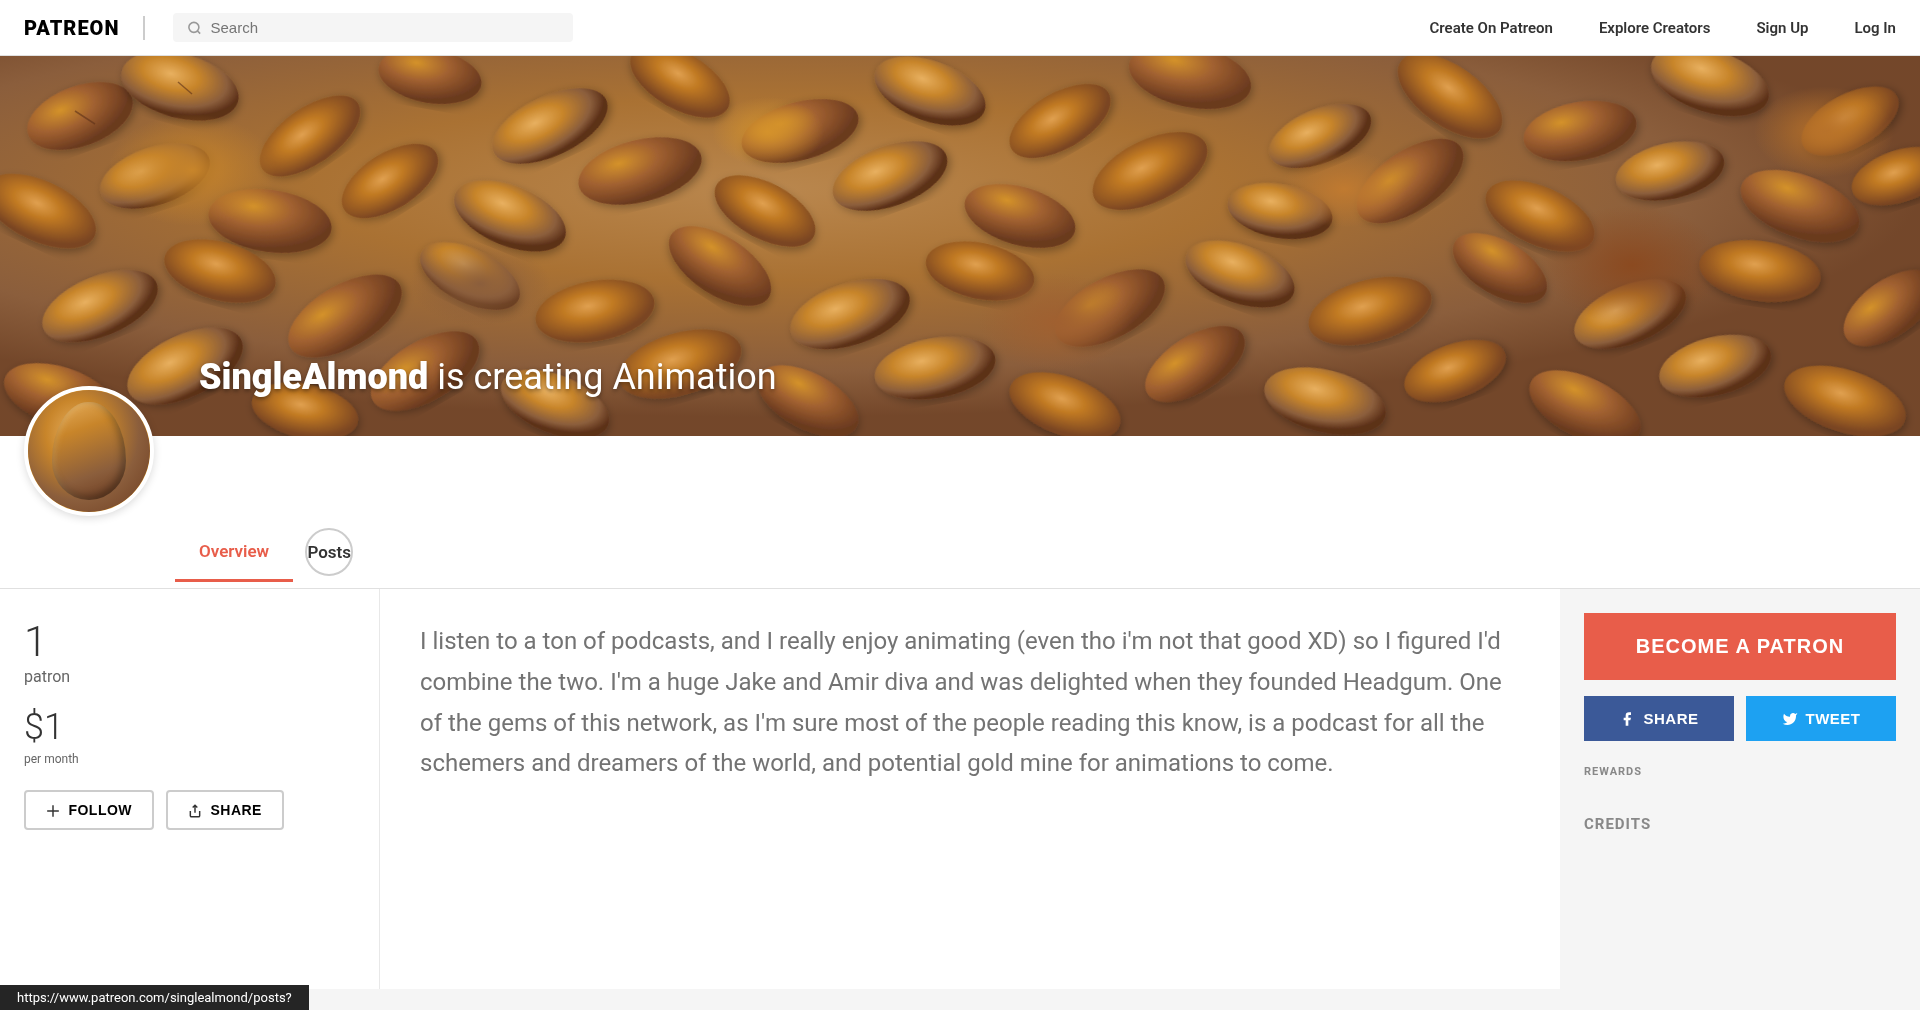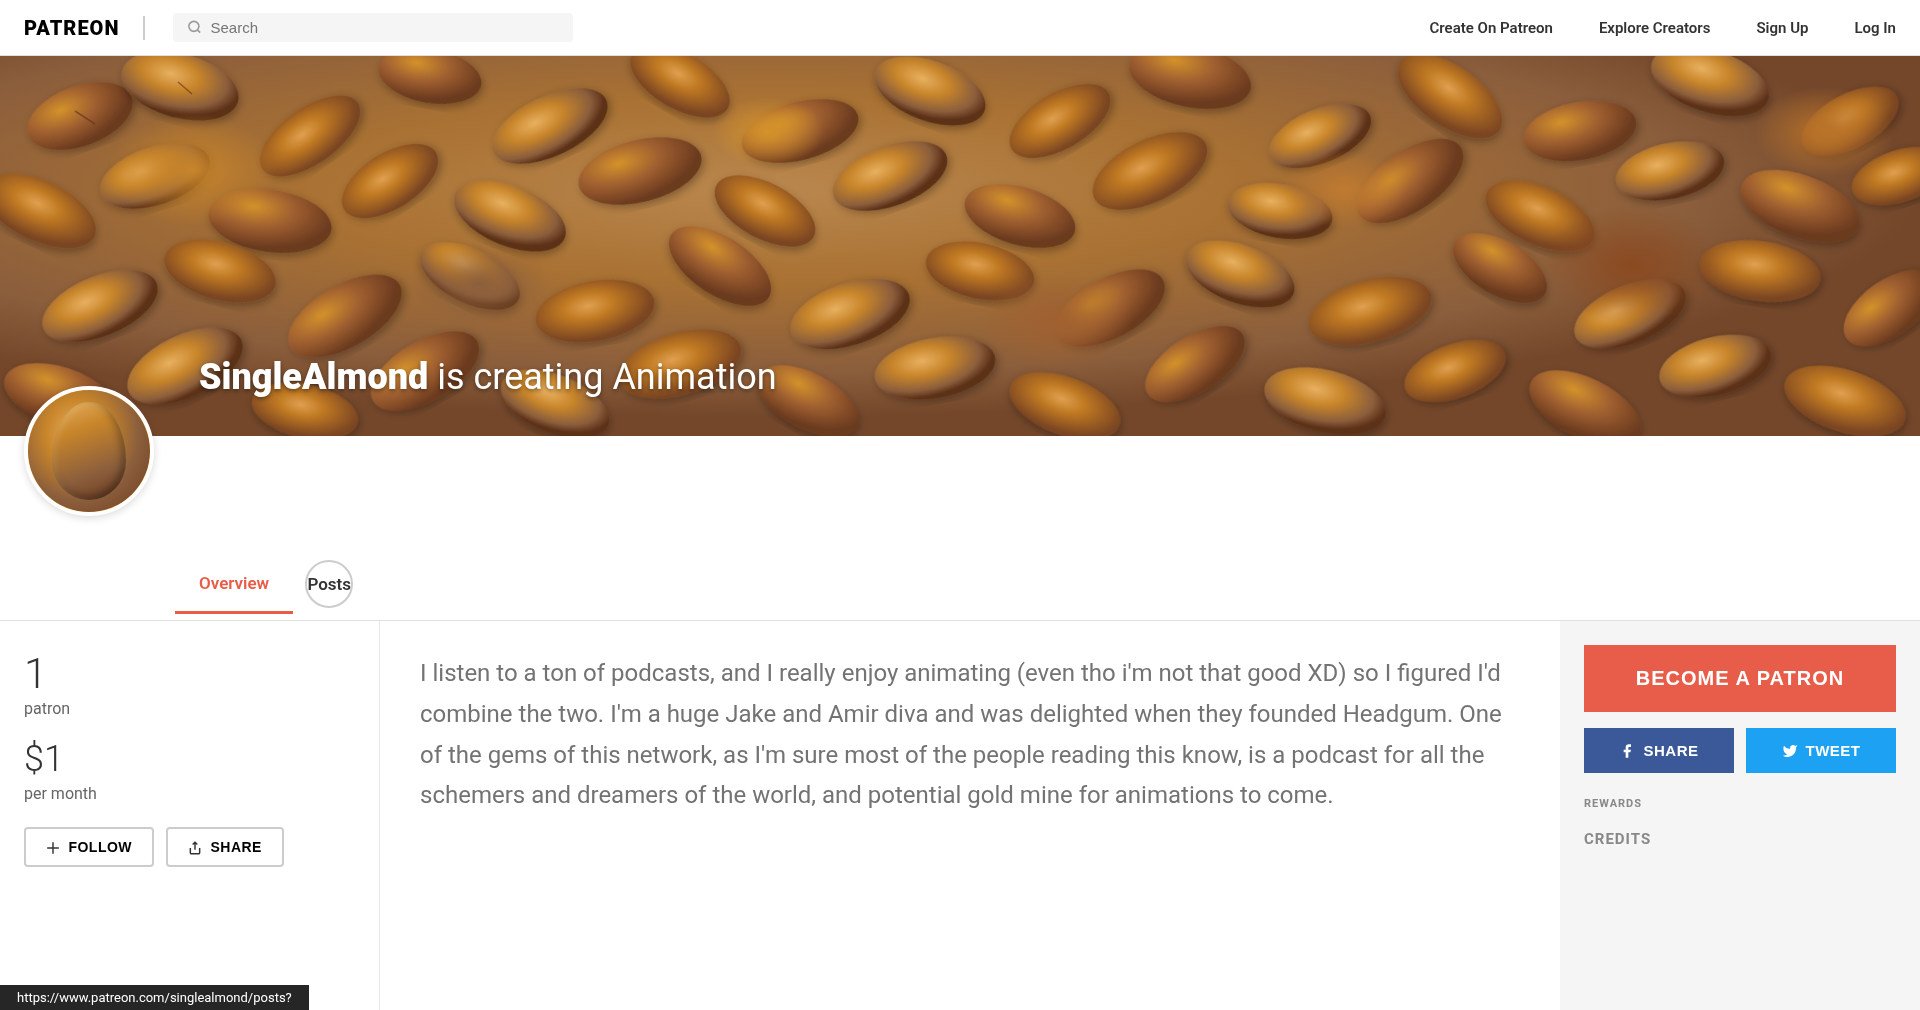--- a/index.html
+++ b/index.html
@@ -22,20 +22,21 @@
       font-weight: 900;
       letter-spacing: 1px;
       color: #000;
       text-transform: uppercase;
       margin-right: 24px;
       padding-right: 24px;
       border-right: 2px solid #ccc;
     }
     .navbar-search {
       display: flex;
+      align-items: center;
       background: #f5f5f5;
       border-radius: 4px;
       padding: 6px 14px;
       flex: 1;
       max-width: 400px;
       margin-left: 4px;
     }
     .navbar-search input {
       border: none;
       background: transparent;
@@ -92,21 +93,20 @@
     .profile-section {
       background: #fff;
       padding: 0 24px;
       position: relative;
     }
     .profile-row {
       display: flex;
       align-items: flex-start;
       padding: 0;
       position: relative;
-      flex-direction: column;
     }
     .profile-avatar-wrap {
       width: 130px;
       height: 130px;
       border-radius: 50%;
       border: 4px solid #fff;
       overflow: hidden;
       margin-top: -50px;
       flex-shrink: 0;
       background: #d4922b;
@@ -219,21 +219,21 @@
       color: #666;
       margin-top: 4px;
       margin-bottom: 20px;
     }
     .money-number {
       font-size: 36px;
       font-weight: 300;
       color: #333;
     }
     .money-period {
-      font-size: 16px;
+      font-size: 12px;
       color: #666;
       margin-top: 4px;
       margin-bottom: 24px;
     }
     .action-btns {
       display: flex;
       gap: 12px;
     }
     .btn-follow, .btn-share-small {
       padding: 10px 20px;
@@ -325,21 +325,21 @@
       text-transform: uppercase;
       margin-bottom: 12px;
       margin-top: 8px;
     }
     .credits-label {
       font-size: 15px;
       font-weight: 700;
       color: #888;
       letter-spacing: 1px;
       text-transform: uppercase;
-      margin-top: 20px;
+      margin-top: 37px;
     }
 
     
     .status-bar {
       position: fixed;
       bottom: 0; left: 0;
       background: rgba(0,0,0,0.85);
       color: #fff;
       font-size: 13px;
       padding: 5px 17px;

